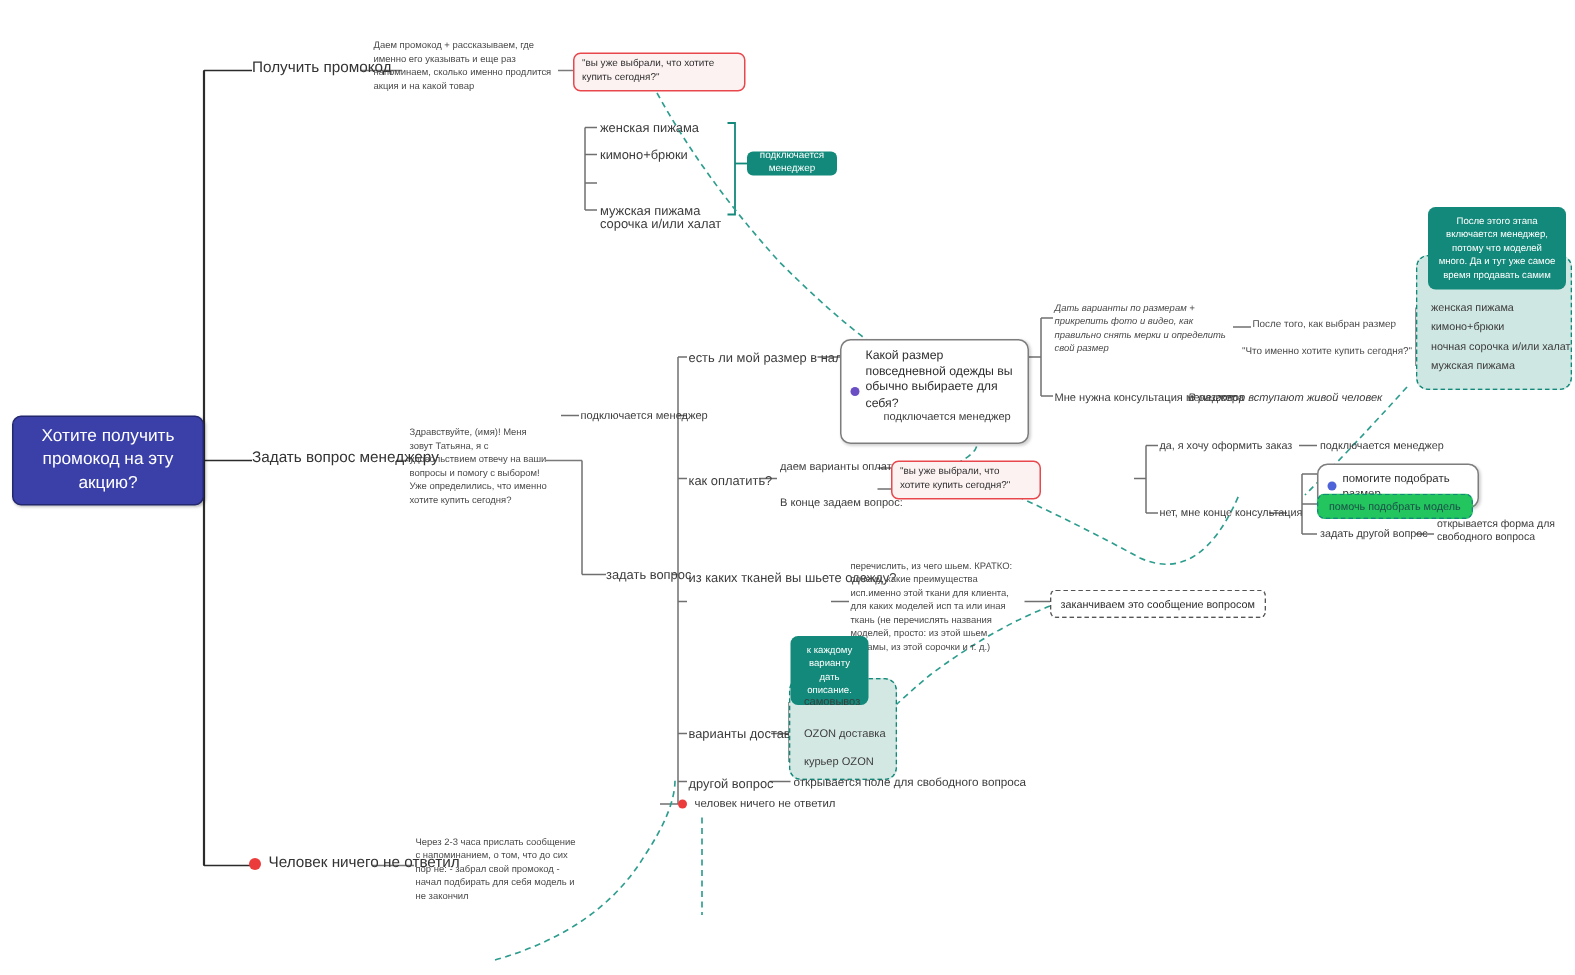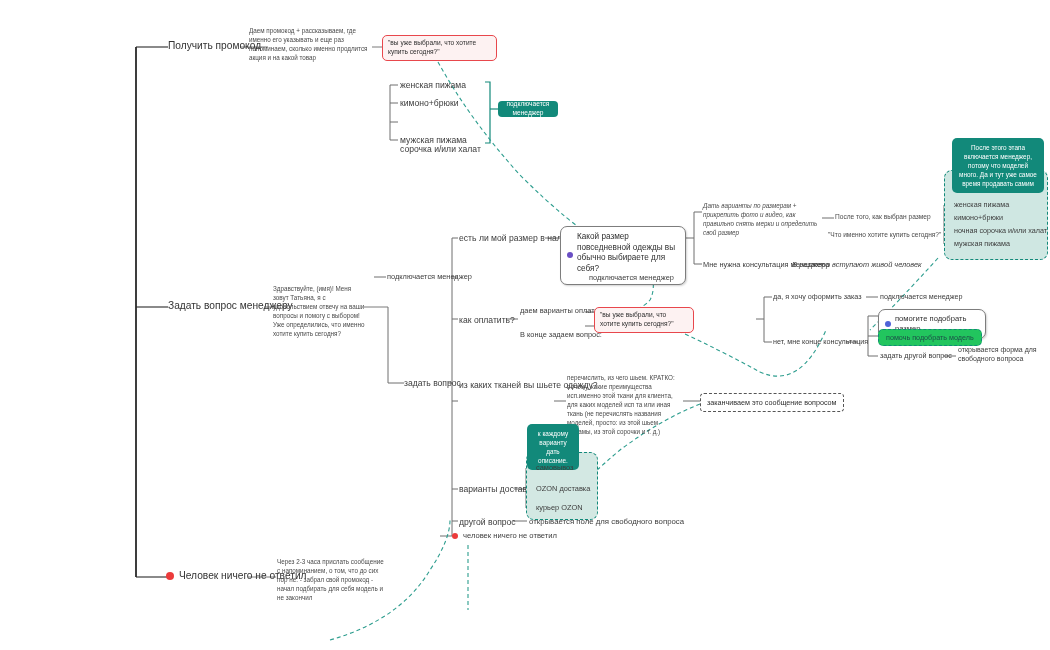--- a/index.html
+++ b/index.html
@@ -56,21 +56,21 @@
   .note.ital { font-style: italic; }
 
   
   .card {
     background: #ffffff;
     border: 1px solid #7d7d7d;
     border-radius: 7px;
     font-size: 8.2px;
     color: #2f2f2f;
     line-height: 1.3;
-    padding: 5px 7px 9px 16px;
+    padding: 5px 7px 20px 16px;
     box-shadow: 1px 1px 2px rgba(0,0,0,.18);
   }
   .card .dot {
     position: absolute;
     left: 6px; top: 50%;
     transform: translateY(-50%);
     width: 6px; height: 6px;
     border-radius: 50%;
     background: #6a4fc4;
   }
@@ -262,20 +262,21 @@
       <path d="M438 62 Q470 120 520 175 Q570 225 604 244"></path>
       <path d="M640 252 Q660 280 650 300 Q640 312 612 316"></path>
       <path d="M672 328 Q720 350 760 372 Q800 390 826 330"></path>
       <path d="M700 404 Q660 420 620 450 Q590 475 570 498"></path>
       <path d="M938 258 Q900 300 870 330"></path>
       <path d="M330 640 Q400 620 430 570 Q450 540 450 520"></path>
       <path d="M468 545 L468 610"></path>
     </g>
   </svg>
 
+  <div class="node root">Хотите получить промокод на эту акцию?</div>
 
   <div class="node lbl big" style="left:168px; top:40px;">Получить промокод</div>
   <div class="node note" style="left:249px; top:27px; width:122px;">Даем промокод + рассказываем, где именно его указывать и еще раз напоминаем, сколько именно продлится акция и на какой товар</div>
   <div class="node redbox" style="left:382px; top:35px; width:115px;">"вы уже выбрали, что хотите купить сегодня?"</div>
 
   <div class="node lbl" style="left:400px; top:80px;">женская пижама</div>
   <div class="node lbl" style="left:400px; top:98px;">кимоно+брюки</div>
   <div class="node lbl" style="left:400px; top:128px;margin-top:16px;">сорочка и/или халат</div>
   <div class="node lbl" style="left:400px; top:135px;">мужская пижама</div>
   <div class="node tealpill" style="left:498px; top:101px; width:60px; height:16px;">подключается менеджер</div>

